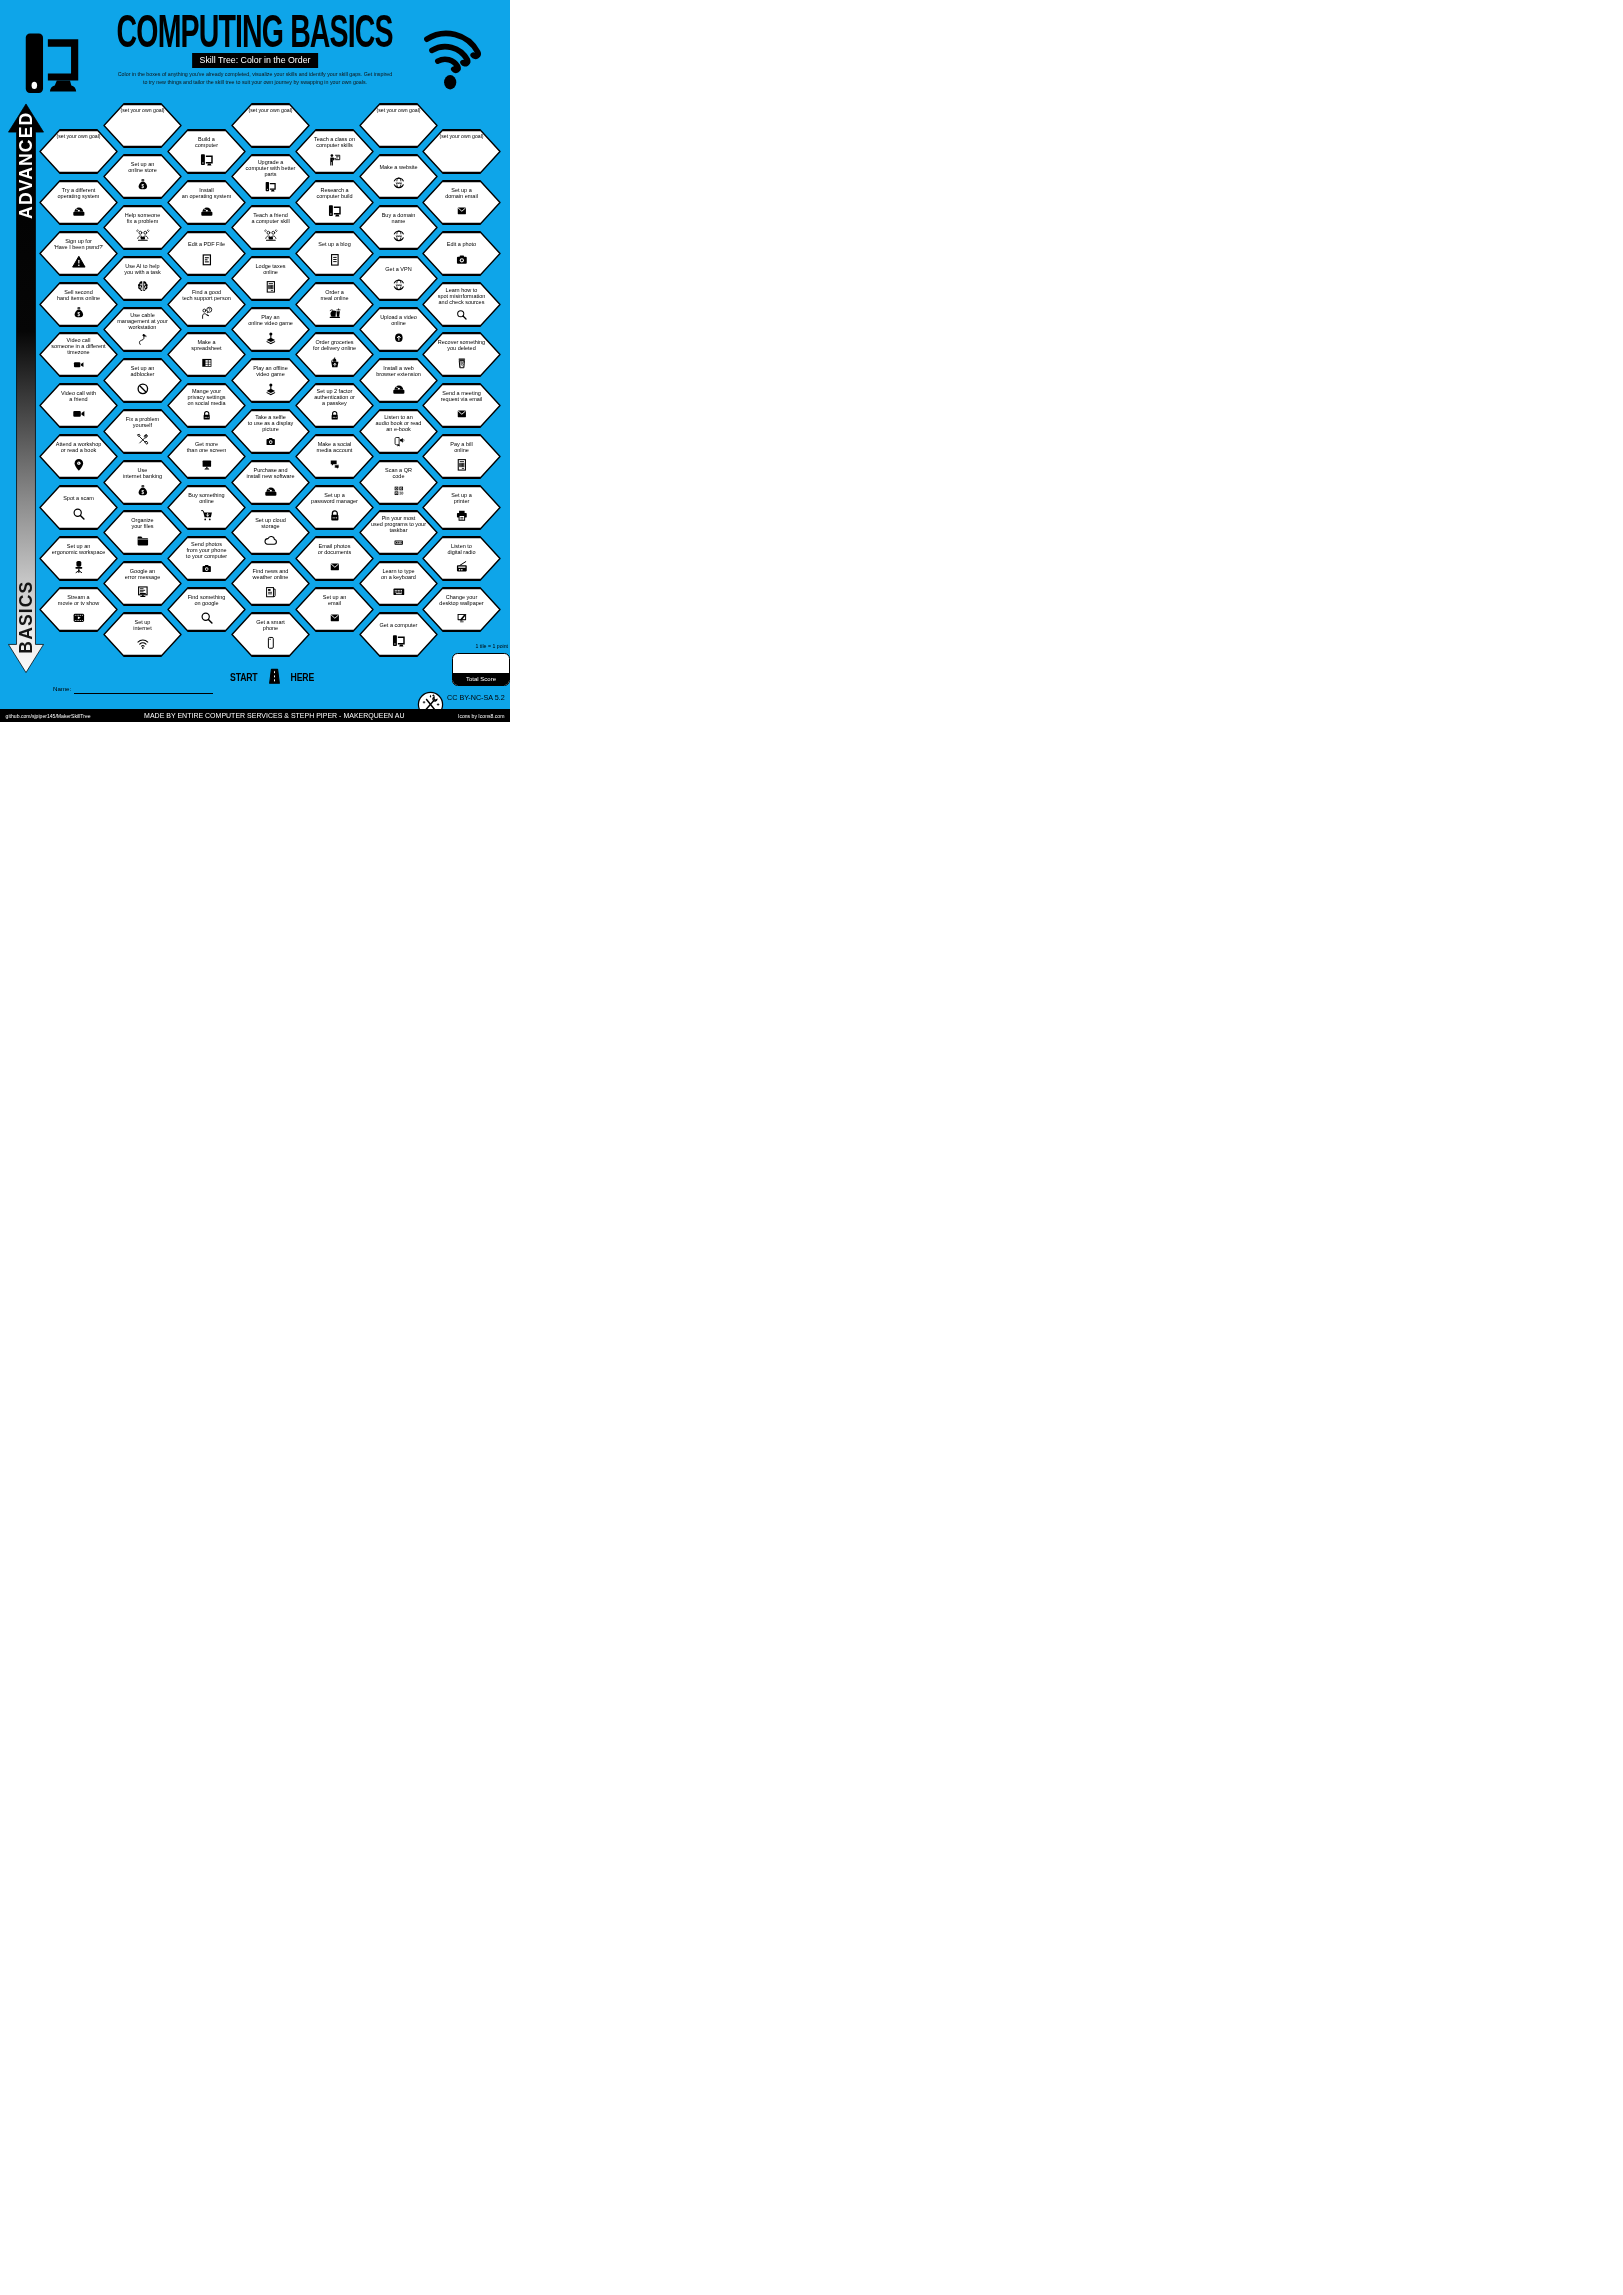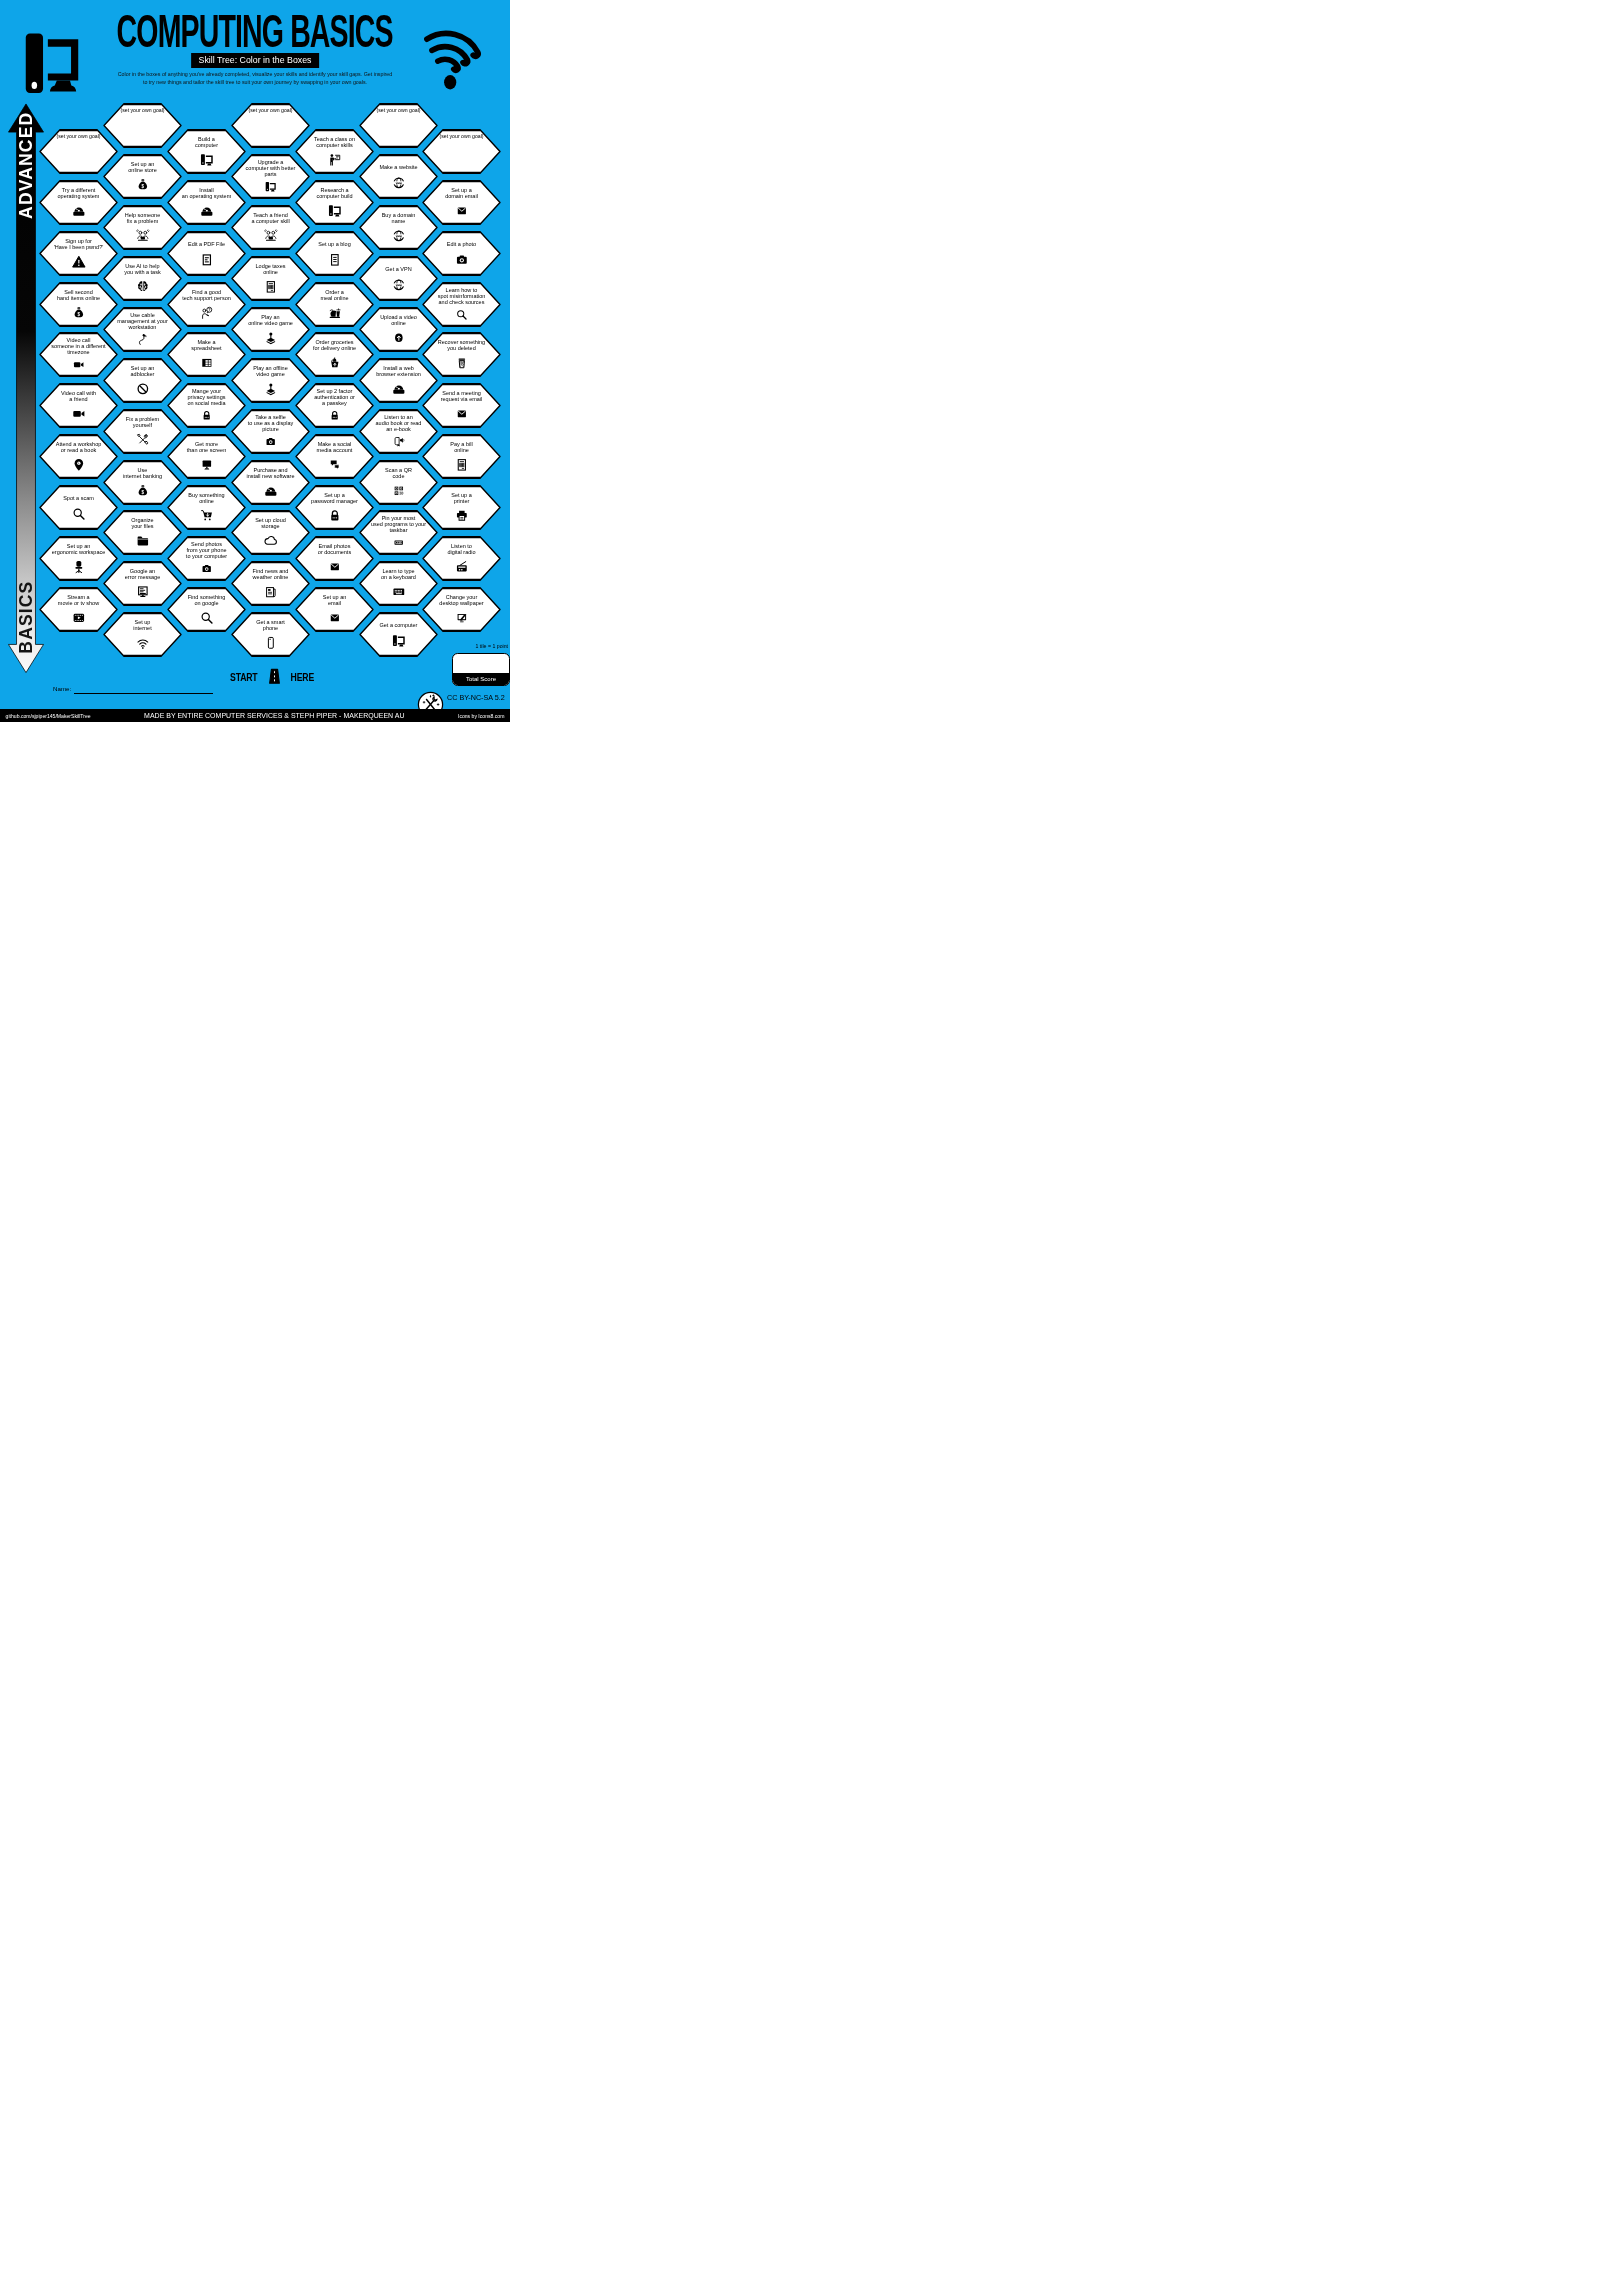--- a/index.html
+++ b/index.html
@@ -63,21 +63,21 @@
       <g transform="rotate(12 26 26)" stroke="#000" stroke-width="4.2" stroke-linecap="round">
         <path d="M4 19A27 27 0 0 1 43.5 20.5c1.8 2.2-.9 4.8-2.9 3"></path>
         <path d="M9.5 26.5A19 19 0 0 1 37 27.8c1.7 2-.8 4.5-2.7 2.8"></path>
         <path d="M15.5 33.5a11 11 0 0 1 15.5.8c1.6 1.9-.7 4.2-2.5 2.6"></path>
       </g>
       <ellipse cx="23.5" cy="47" rx="4.6" ry="5.4" fill="#000"></ellipse>
     </svg>
   </span>
 
   <div class="title"><span>COMPUTING BASICS</span></div>
-  <div class="banner">Skill Tree: Color in the Boxes</div>
+  <div class="banner">Skill Tree: Color in the Order</div>
   <div class="desc">Color in the boxes of anything you've already completed, visualize your skills and identify your skill gaps.  Get inspired
 to try new things and tailor the skill tree to suit your own journey by swapping in your own goals.</div>
 
   <span class="axis">
     <svg width="36" height="571" viewBox="0 0 78 1235" xmlns="http://www.w3.org/2000/svg">
       <defs>
         <linearGradient id="axisGrad" x1="0" y1="0" x2="0" y2="1">
           <stop offset="0" stop-color="#000"></stop>
           <stop offset=".40" stop-color="#060606"></stop>
           <stop offset=".70" stop-color="#8c8c8c"></stop>

